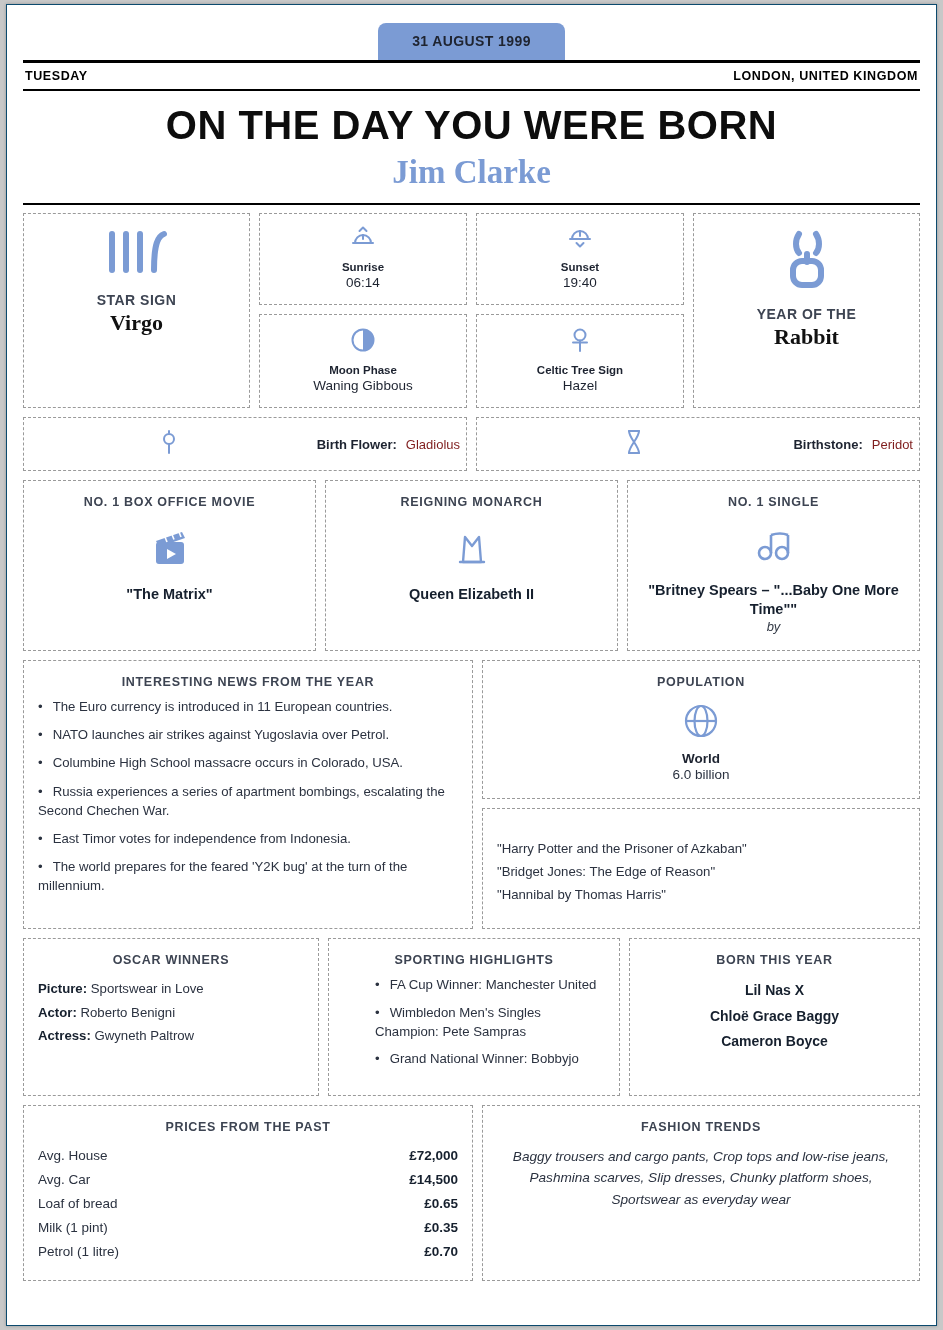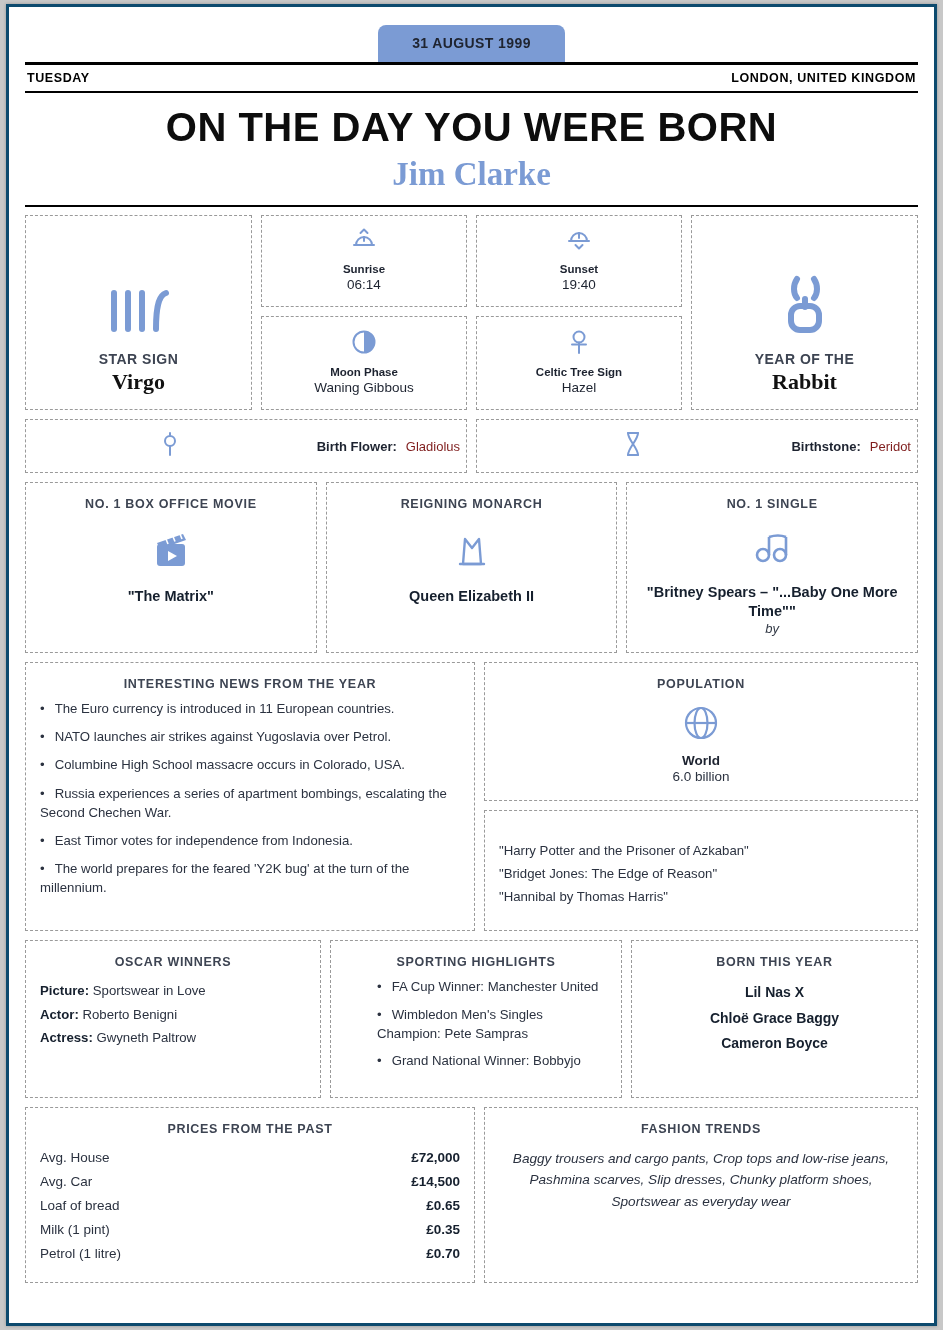--- a/index.html
+++ b/index.html
@@ -12,21 +12,21 @@
     overflow: hidden;
   }
 
   .page {
     position: absolute;
     left: 6px;
     top: 4px;
     width: 931px;
     height: 1322px;
     background: #ffffff;
-    border: 3px solid #0c4a6e;
+    border: 1px solid #0c4a6e;
     box-shadow: 0 0 3px rgba(0,0,0,.25);
     padding: 10px 16px 0 16px;
   }
 
   
   .date-chip-wrap { display: flex; justify-content: center; }
   .date-chip {
     background: #7b9bd4;
     color: #1f2430;
     font-weight: bold;
@@ -84,21 +84,21 @@
     text-transform: uppercase;
   }
 
   .icon-blue { color: #7b9bd4; display: block; margin: 0 auto; }
 
   
   .row1 { margin-top: 8px; }
   .starsign-box, .zodiac-box {
     width: 227px;
     display: flex; flex-direction: column;
-    align-items: center; justify-content: flex-end;
+    align-items: center; justify-content: flex-start;
     padding: 14px 6px;
   }
   .starsign-box .big, .zodiac-box .big {
     font-family: "Liberation Serif", serif;
     font-size: 22px; font-weight: bold; color: #111;
     margin-top: 2px;
   }
   .starsign-box .sec-title, .zodiac-box .sec-title { margin-top: 12px; font-size: 14px; letter-spacing: .5px;}
 
   .mid-col { flex: 1; }

